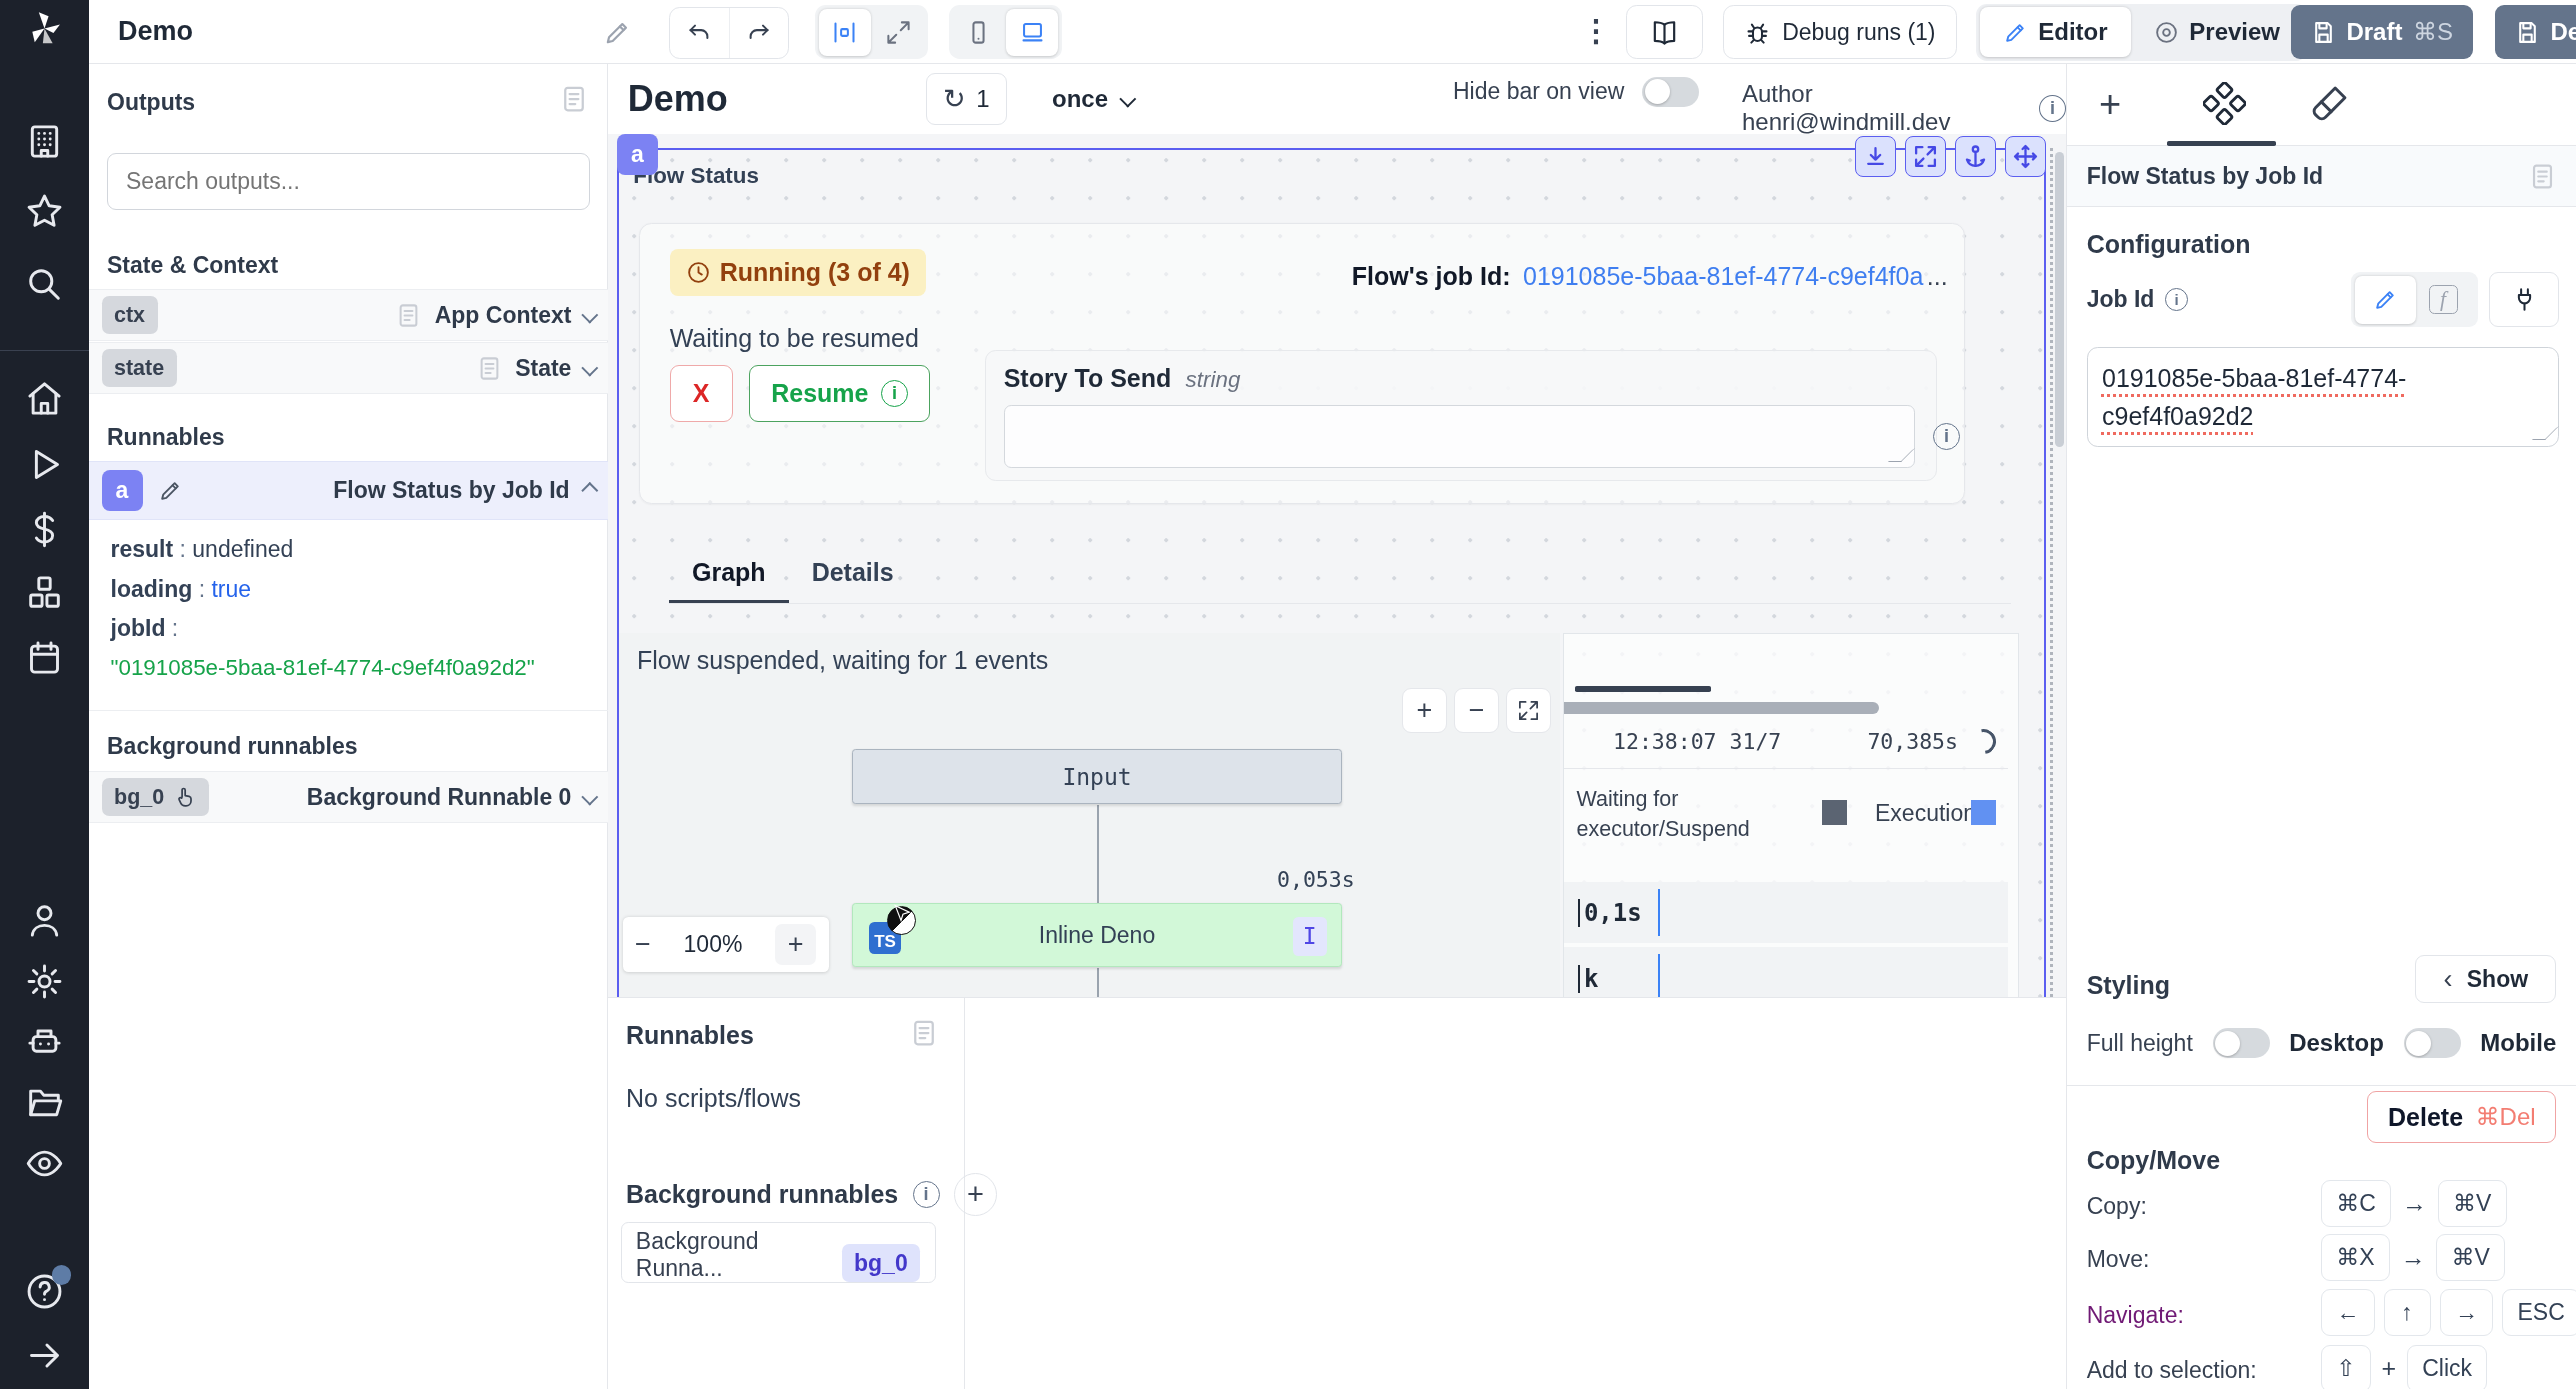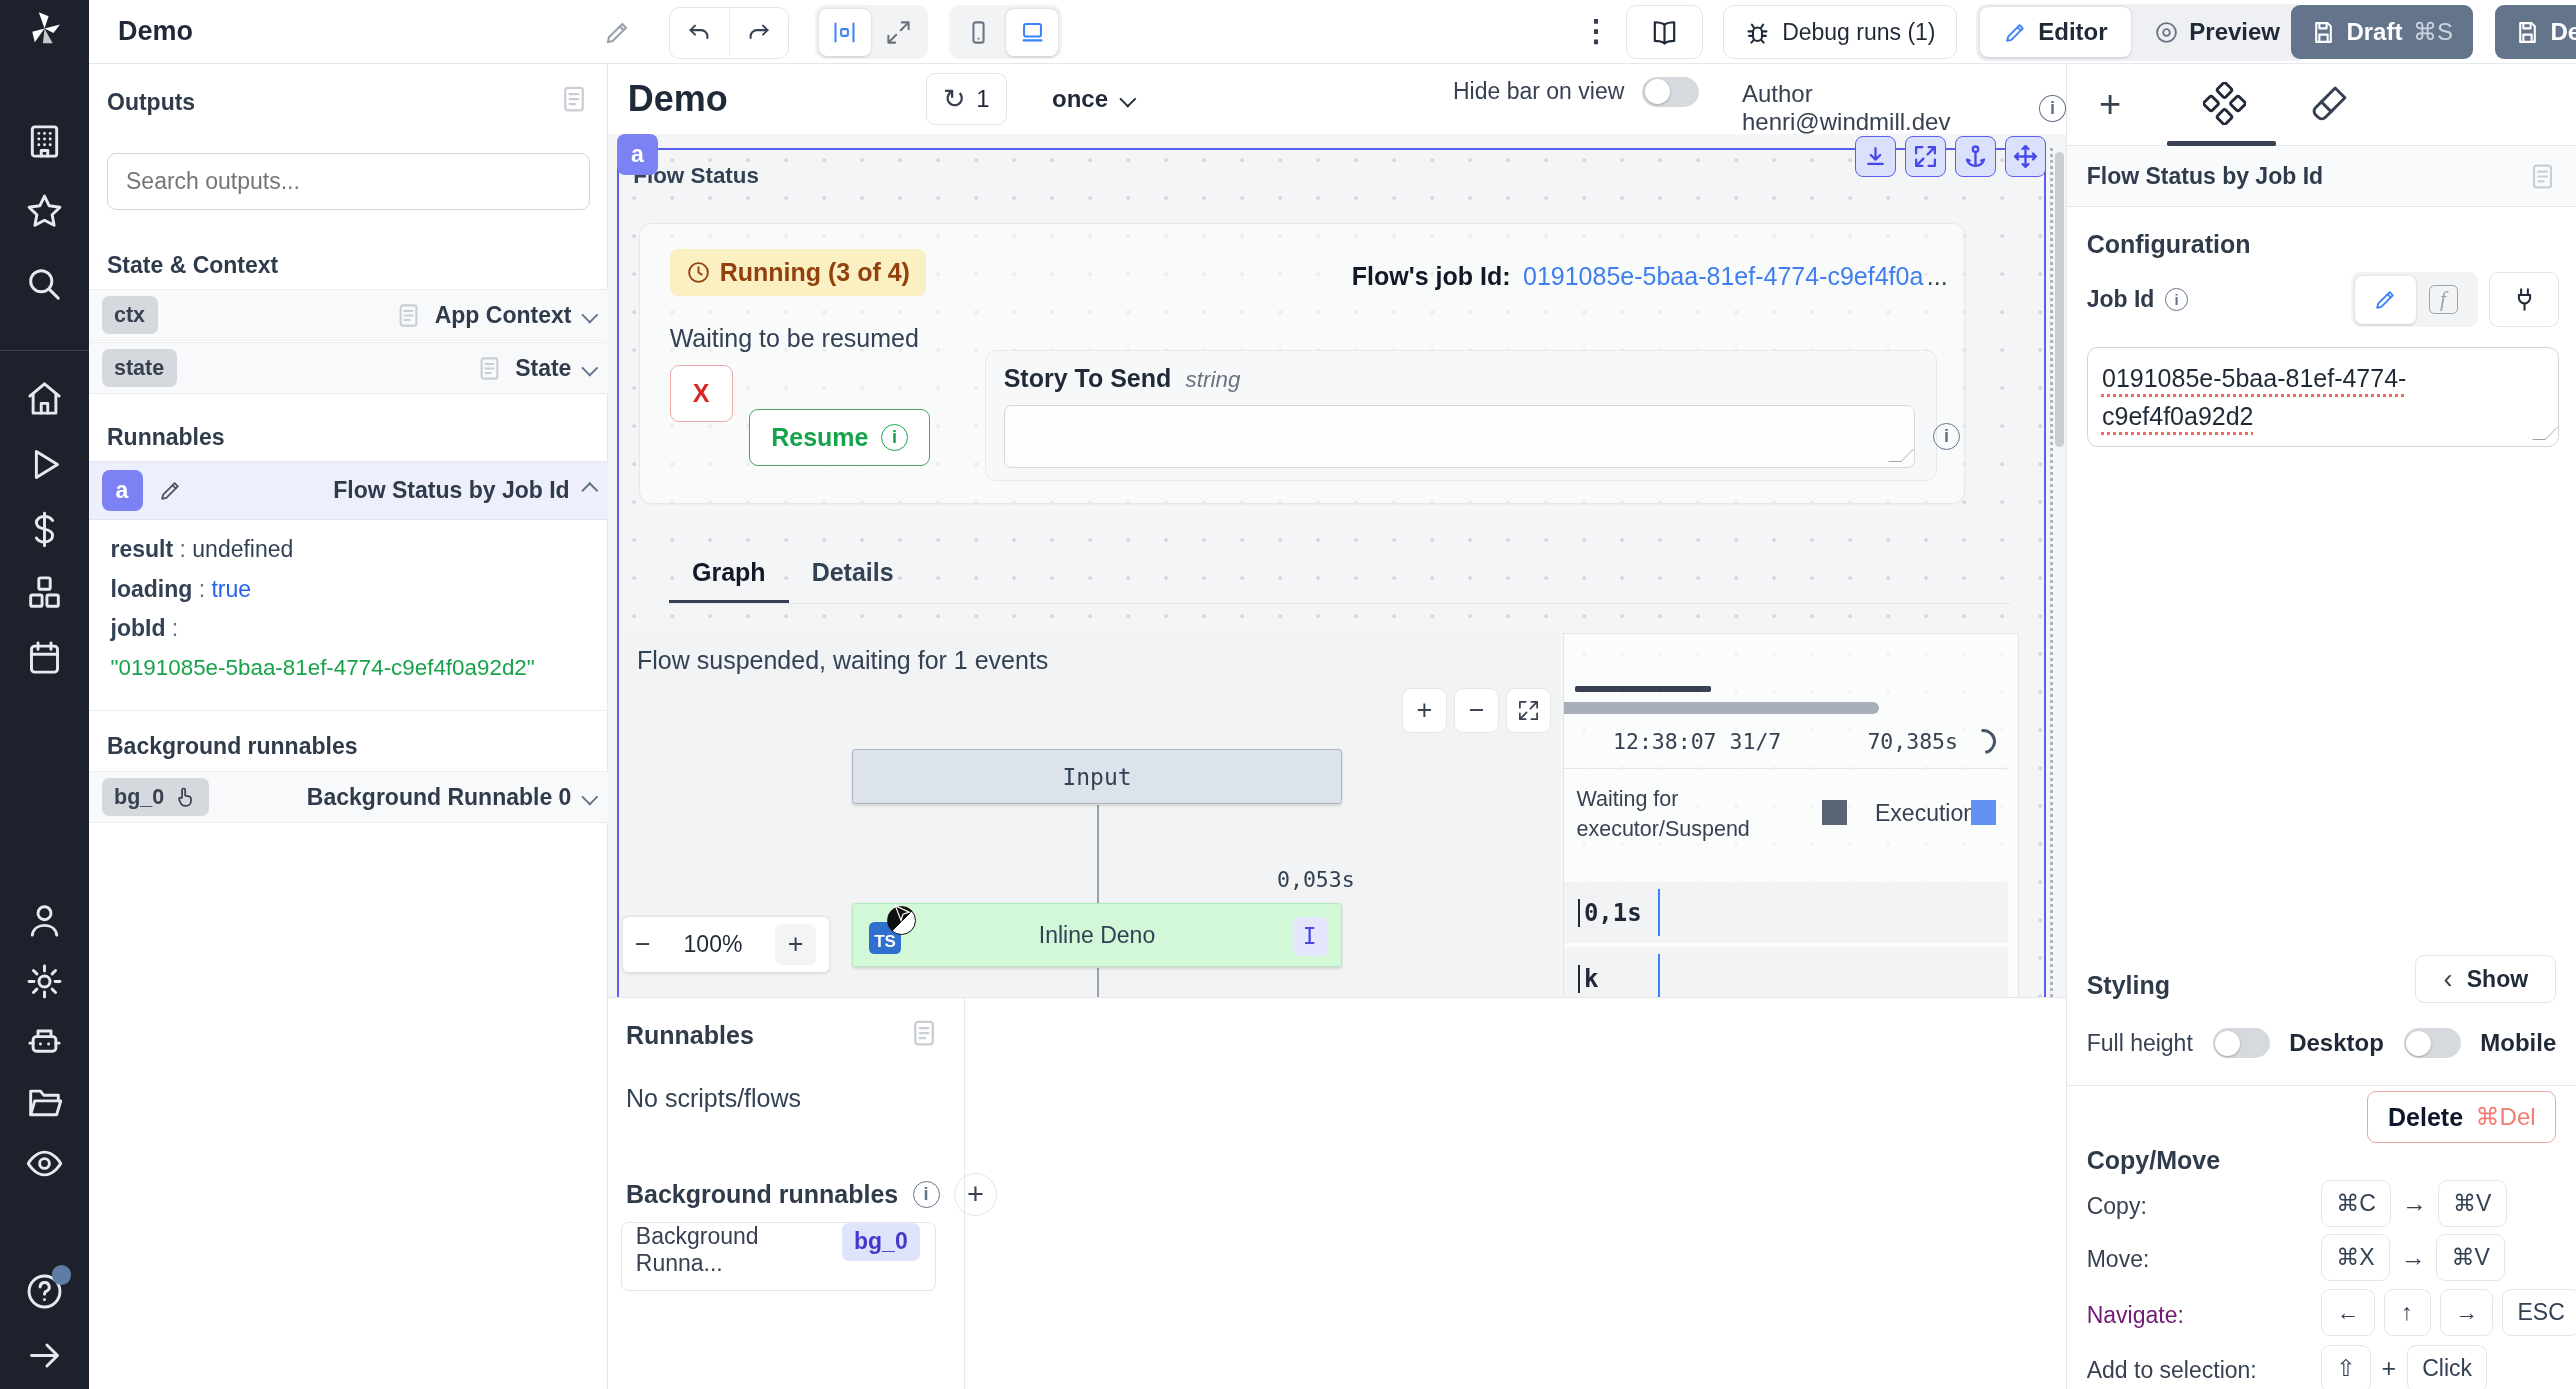--- a/index.html
+++ b/index.html
@@ -406,21 +406,21 @@
           </svg>
         <span>Running (3 of 4)</span>
       </div>
       <div class="abs" style="right:16px;top:38px;display:flex;align-items:baseline;gap:12.5px;">
         <span style="font-size:25px;font-weight:700;color:#111827;">Flow's job Id:</span>
         <span style="font-size:25px;color:#3f7ef0;">0191085e-5baa-81ef-4774-c9ef4f0a</span>
           <span style="font-size:25px;color:#374151;margin-left:-9px;">...</span>
       </div>
       <div class="abs" style="left:30px;top:100px;font-size:25px;color:#334155;">Waiting to be resumed</div>
       <div class="abs" style="left:30px;top:141px;width:63px;height:57px;border:1.8px solid #efa9a9;border-radius:9px;background:#fff;display:flex;align-items:center;justify-content:center;font-size:25px;font-weight:600;color:#dc2626;">X</div>
-      <div class="abs" style="left:109px;top:141px;height:57px;border:1.8px solid #4ca35f;border-radius:9px;background:#fff;display:flex;align-items:center;gap:12.5px;padding:0 21.5px;margin-top:44px;">
+      <div class="abs" style="left:109px;top:141px;height:57px;border:1.8px solid #4ca35f;border-radius:9px;background:#fff;display:flex;align-items:center;gap:12.5px;padding:0 21.5px;">
         <span style="font-size:25px;font-weight:700;color:#16a34a;">Resume</span>
         <span class="infoc" style="border-color:#16a34a;color:#16a34a;">i</span>
       </div>
       <div class="abs" style="left:345px;top:126px;width:952px;height:131px;background:rgba(246,247,249,.8);border:0.9px solid #e7e9ec;border-radius:10.7px;">
         <div class="abs" style="left:18px;top:12.5px;display:flex;align-items:baseline;gap:14.3px;">
           <span style="font-size:25px;font-weight:700;color:#1f2937;">Story To Send</span>
           <span style="font-size:22.4px;font-style:italic;color:#6b7280;">string</span>
         </div>
         <textarea class="abs" style="left: 18px; top: 54px; width: 911px; height: 63px; background: rgb(253, 253, 254); border: 0.9px solid rgb(212, 216, 221); border-radius: 7.2px; resize: none; outline: none;"></textarea>
         <span class="notch" style="right:27px;bottom:18px;"></span>
@@ -502,21 +502,21 @@
         <rect x="5" y="3" width="14" height="18" rx="2"></rect>
         <path d="M8.5 8h7M8.5 12h7M8.5 16h4.5"></path>
       </svg>
   </div>
   <div class="abs" style="left:18px;top:86px;font-size:25px;color:#334155;">No scripts/flows</div>
   <div class="abs" style="left:18px;top:175px;display:flex;align-items:center;gap:14.3px;">
     <span style="font-size:25px;font-weight:700;color:#2f3a4a;">Background runnables</span>
     <span class="infoc">i</span>
     <span style="width:43px;height:43px;border:0.9px solid #e2e5ea;border-radius:50%;display:flex;align-items:center;justify-content:center;font-size:29px;color:#374151;">+</span>
   </div>
-  <div class="abs" style="left:12.5px;top:224px;width:315px;height:69px;border:0.9px solid #e2e5ea;border-radius:7.2px;display:flex;align-items:flex-start;padding:0 14.3px;gap:12.5px;">
+  <div class="abs" style="left:12.5px;top:224px;width:315px;height:61px;border:0.9px solid #e2e5ea;border-radius:7.2px;display:flex;align-items:flex-end;padding:0 14.3px;gap:12.5px;">
     <span style="font-size:23px;color:#374151;">Background Runna...</span>
     <span style="margin-left:auto;background:#dfe3fc;border-radius:7.2px;padding:5.4px 12.5px;font-size:23px;font-weight:700;color:#4338ca;">bg_0</span>
   </div>
 </div>
 
 <div class="settings">
   <div class="abs" style="left:0;top:0;width:510px;height:82px;border-bottom:0.9px solid #e5e7eb;">
     <span class="abs" style="left:32px;top:21.5px;font-size:38px;color:#374151;line-height:36px;">+</span>
     <span class="abs" style="left:136px;top:18px;width:43px;height:43px;color:#1f2937;">
       <svg class="ic" viewBox="0 0 24 24" style="stroke-width:1.6;">

